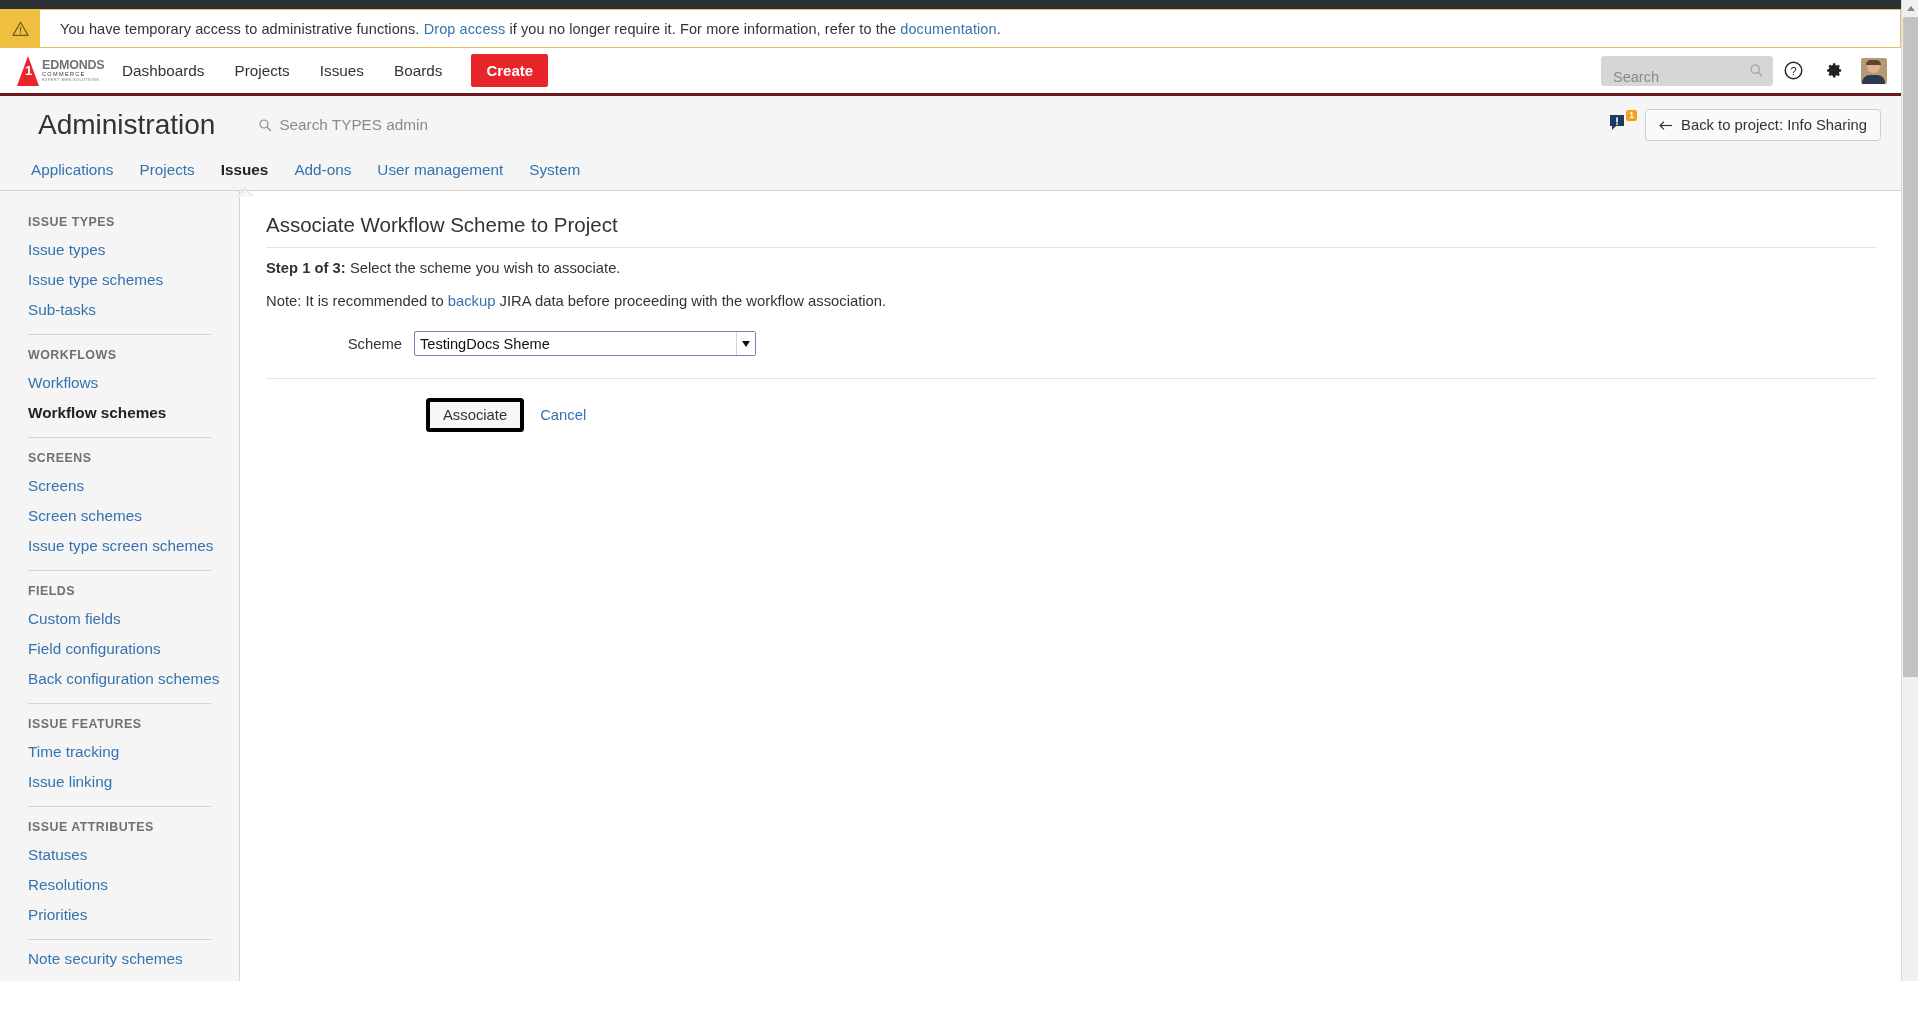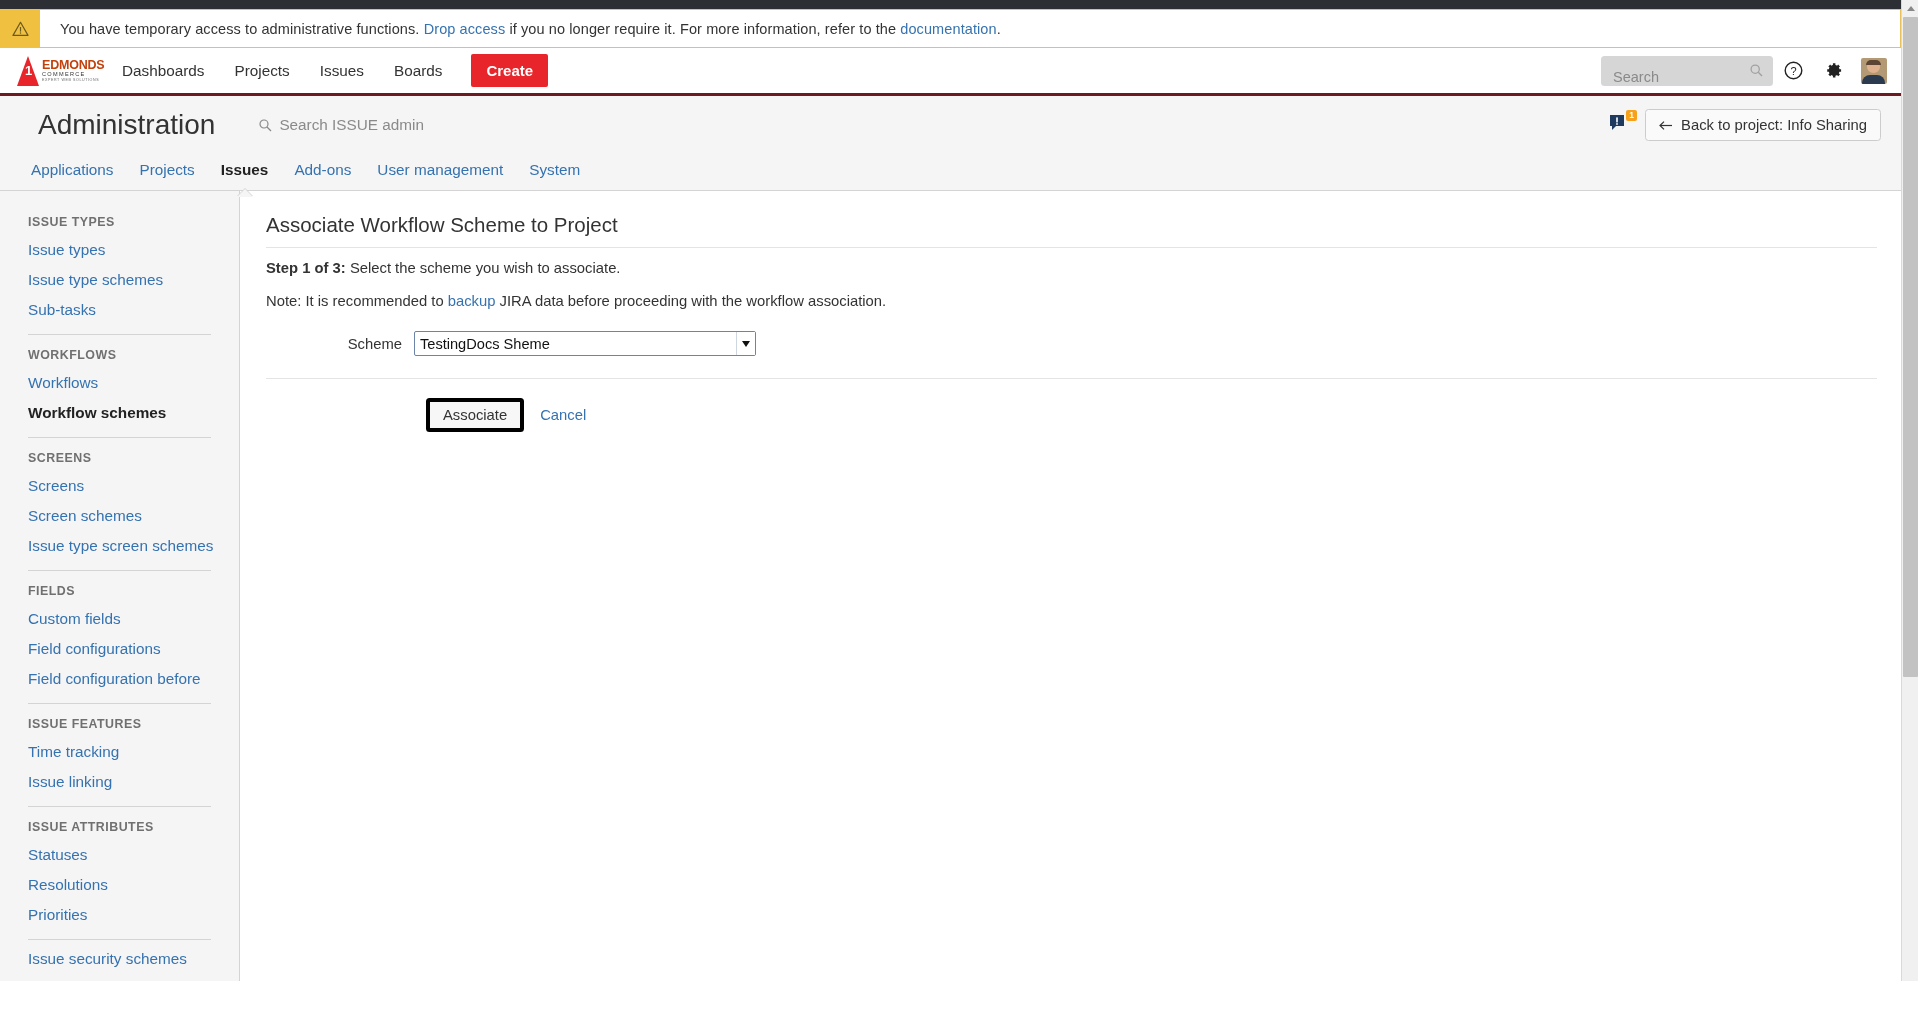--- a/index.html
+++ b/index.html
@@ -72,21 +72,21 @@
     width: 0; height: 0;
     border-left: 11px solid transparent;
     border-right: 11px solid transparent;
     border-bottom: 30px solid #e8252a;
   }
   .logo-mark .one {
     position: absolute; left: 8px; top: 8px;
     color: #fff; font-weight: bold; font-size: 13px; line-height: 1;
   }
   .logo-text { margin-left: 3px; line-height: 1; }
-  .logo-text .lt1 { color: #c2410c; font-weight: bold; font-size: 12.5px; letter-spacing: -0.2px; display:block;text-align:center; }
+  .logo-text .lt1 { color: #737373; font-weight: bold; font-size: 12.5px; letter-spacing: -0.2px; display:block;text-align:center; }
   .logo-text .lt2 { color: #333; font-size: 5.6px; letter-spacing: 1.3px; display:block; margin-top:1px;}
   .logo-text .lt3 { color: #666; font-size: 3.6px; letter-spacing: 0.6px; display:block; margin-top:1px;}
 
   .nav-items { display: flex; align-items: center; gap: 0; }
   .nav-item {
     color: #333;
     font-size: 15.3px;
     padding: 6px 15px;
     text-decoration: none;
     cursor: pointer;
@@ -413,21 +413,21 @@
     </div>
   </div>
 
   <div class="admin-header">
     <h1 class="admin-title">Administration</h1>
     <div class="admin-search">
       <svg width="13" height="13" viewBox="0 0 13 13">
         <circle cx="5" cy="5" r="4" fill="none" stroke="#8a8a8a" stroke-width="1.2"></circle>
         <line x1="8" y1="8" x2="12" y2="12" stroke="#8a8a8a" stroke-width="1.3"></line>
       </svg>
-      <span class="txt">Search ISSUE admin</span>
+      <span class="txt">Search TYPES admin</span>
     </div>
     <div class="admin-right">
       <div class="feedback-icon">
         <svg width="22" height="21" viewBox="0 0 22 21">
           <path fill="#1e3a5f" d="M1 2h14v11H7l-4 4v-4H1z"></path>
           <rect x="7.2" y="4.4" width="1.6" height="5" fill="#fff"></rect>
           <rect x="7.2" y="10.2" width="1.6" height="1.6" fill="#fff"></rect>
         </svg>
         <span class="fb-badge">1</span>
       </div>
@@ -474,41 +474,41 @@
         <a class="sb-item" href="#">Screens</a>
         <a class="sb-item" href="#">Screen schemes</a>
         <a class="sb-item" href="#">Issue type screen schemes</a>
       </div>
       <div class="sb-sep"></div>
 
       <div class="sb-group">
         <div class="sb-head">FIELDS</div>
         <a class="sb-item" href="#">Custom fields</a>
         <a class="sb-item" href="#">Field configurations</a>
-        <a class="sb-item" href="#">Field configuration before</a>
+        <a class="sb-item" href="#">Back configuration schemes</a>
       </div>
       <div class="sb-sep"></div>
 
       <div class="sb-group">
         <div class="sb-head">ISSUE FEATURES</div>
         <a class="sb-item" href="#">Time tracking</a>
         <a class="sb-item" href="#">Issue linking</a>
       </div>
       <div class="sb-sep"></div>
 
       <div class="sb-group">
         <div class="sb-head">ISSUE ATTRIBUTES</div>
         <a class="sb-item" href="#">Statuses</a>
         <a class="sb-item" href="#">Resolutions</a>
         <a class="sb-item" href="#">Priorities</a>
       </div>
       <div class="sb-sep"></div>
 
       <div class="sb-group">
-        <a class="sb-item" href="#">Issue security schemes</a>
+        <a class="sb-item" href="#">Note security schemes</a>
         <a class="sb-item" href="#">Notification schemes</a>
 
       </div>
 
     </div>
 
     <div class="content">
       <h2 class="content-title">Associate Workflow Scheme to Project</h2>
 
       <div class="step-line"><b>Step 1 of 3:</b><span> Select the scheme you wish to associate.</span></div>

